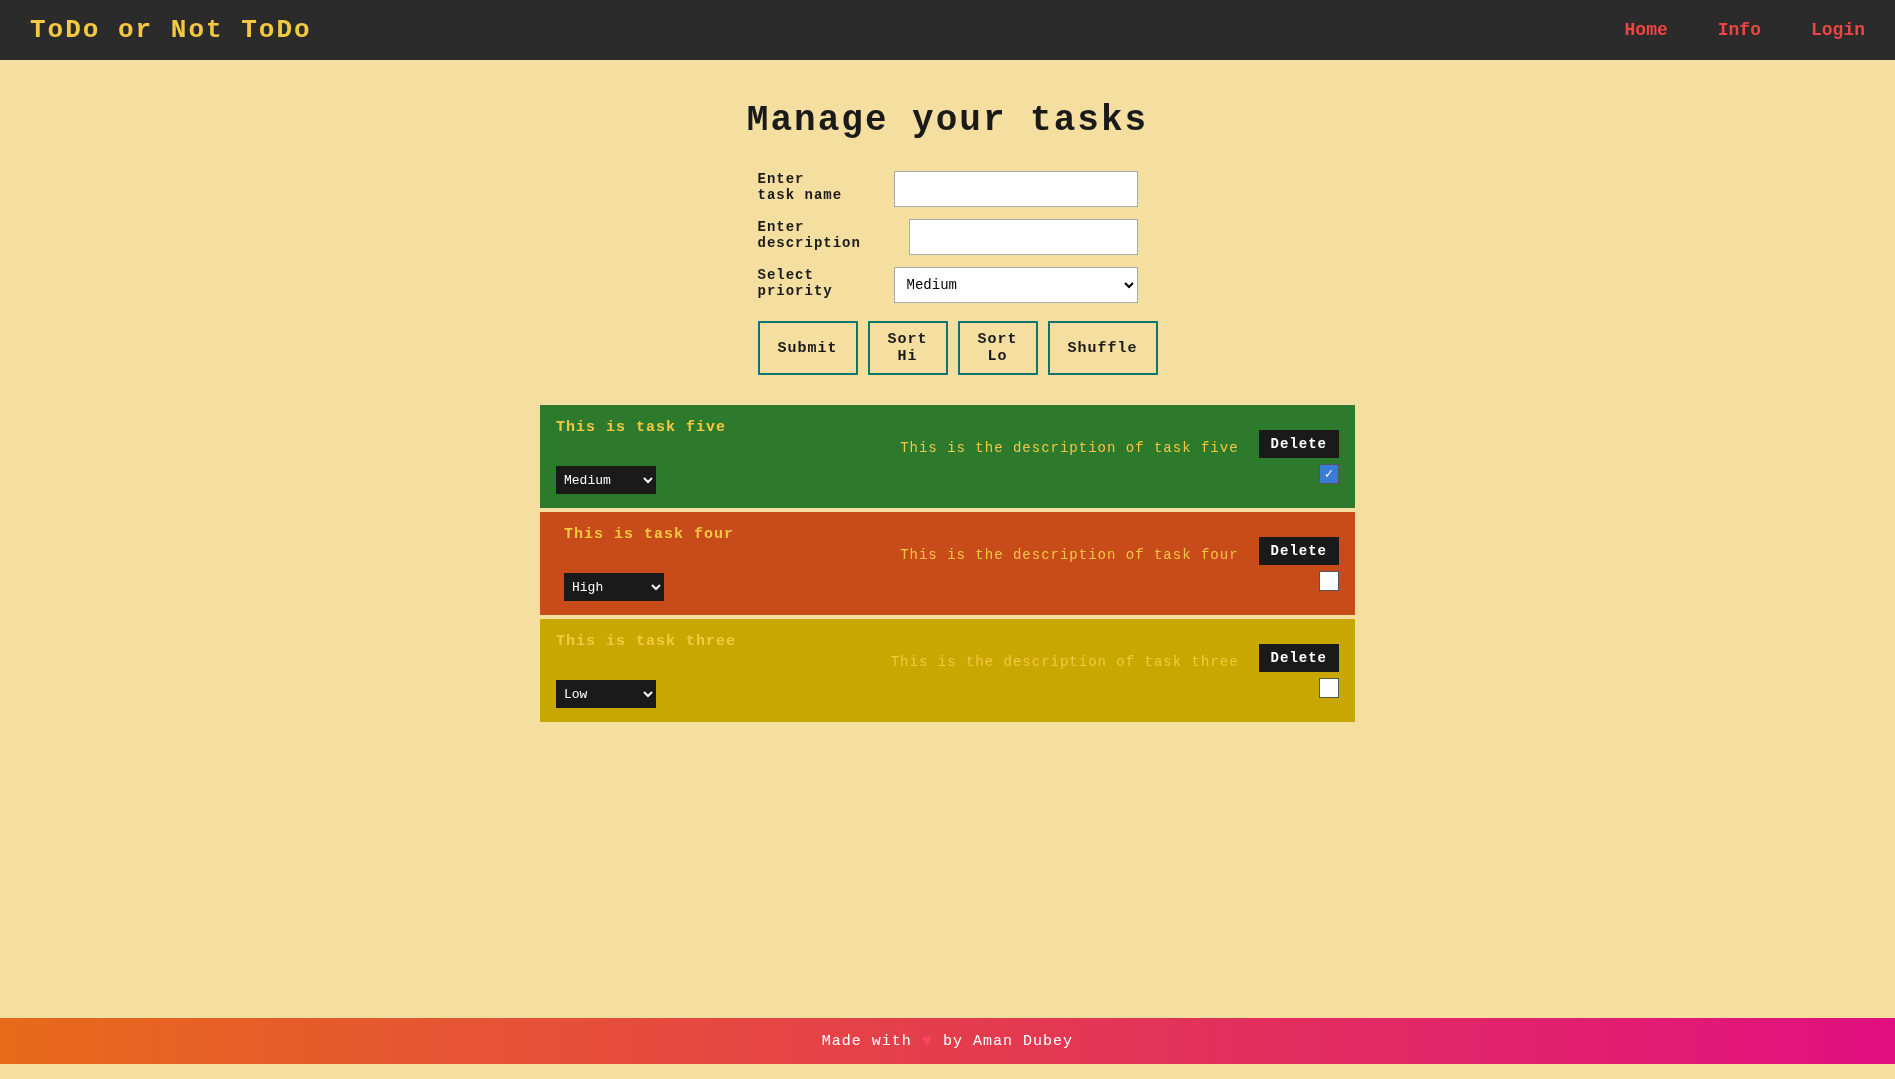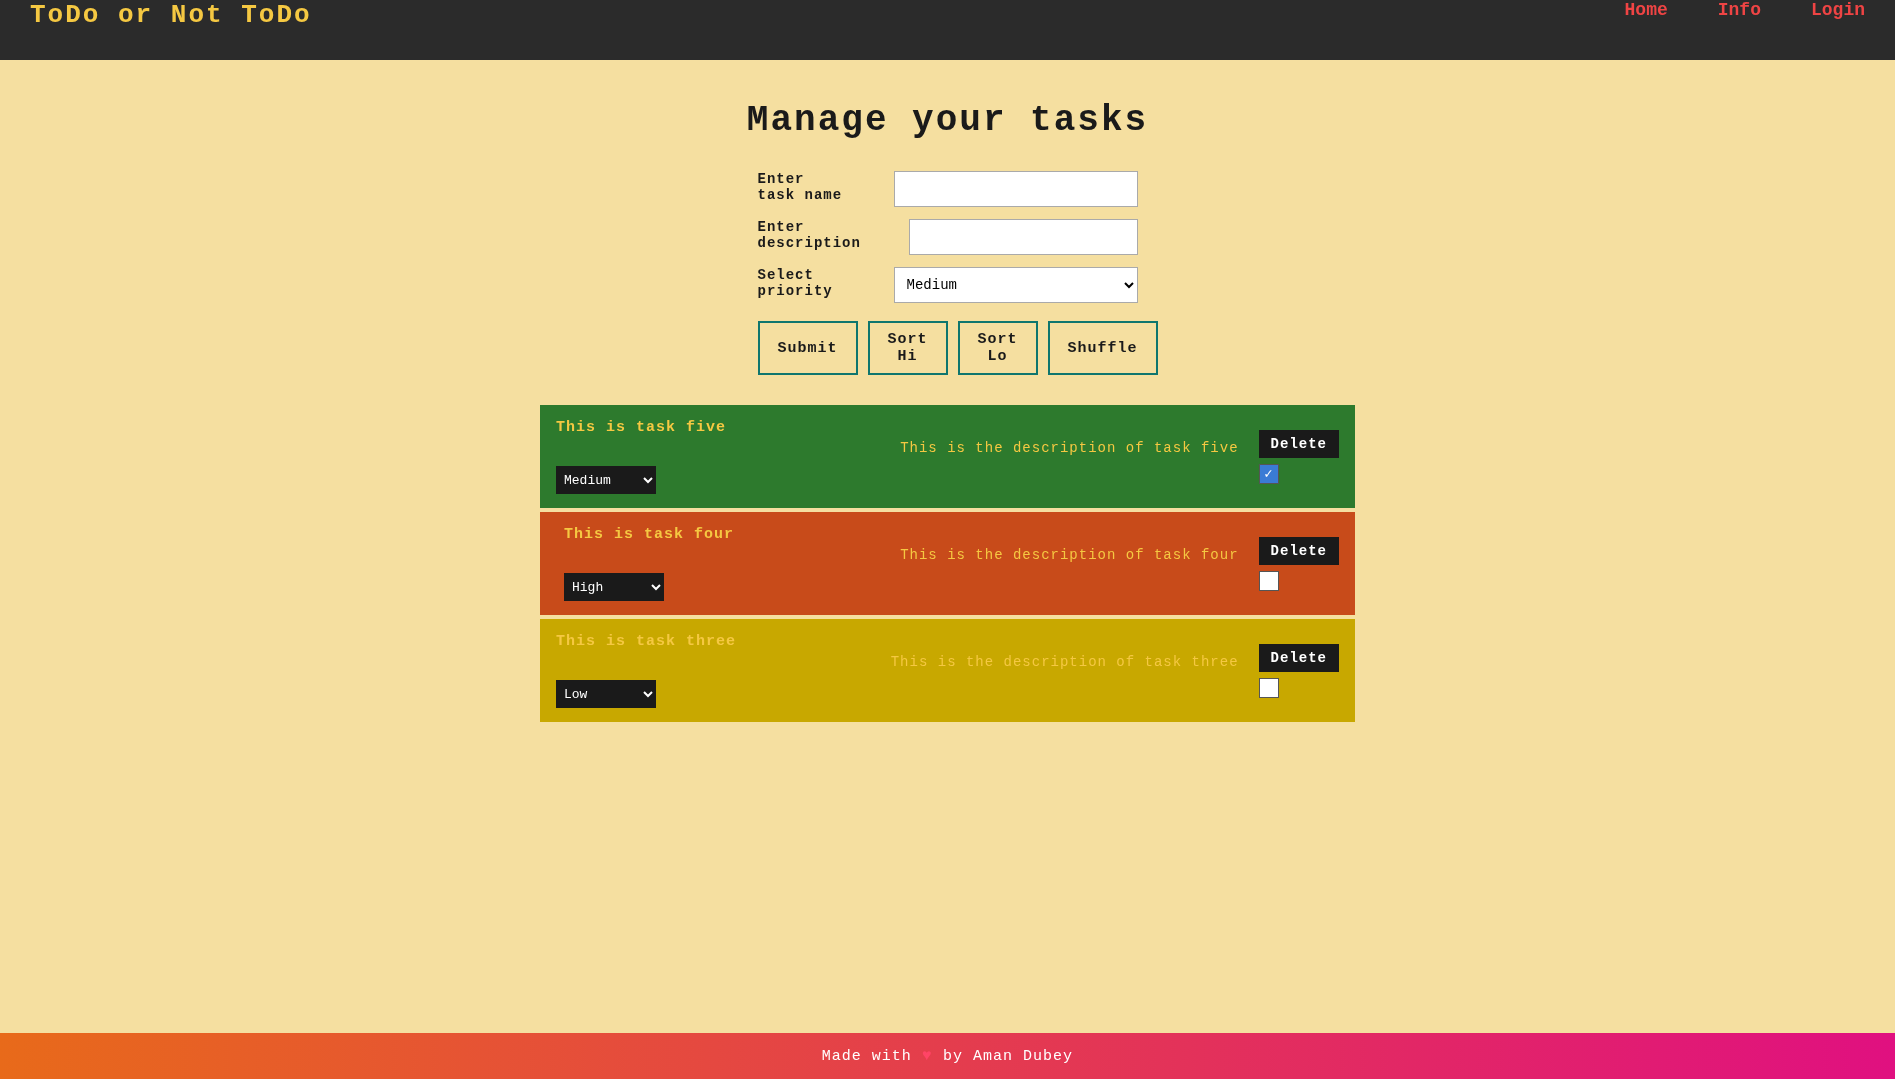--- a/index.html
+++ b/index.html
@@ -8,21 +8,21 @@
       background: #f5dfa0;
       min-height: 100vh;
       display: flex;
       flex-direction: column;
     }
 
     
     .navbar {
       background: #2b2b2b;
       display: flex;
-      align-items: flex-start;
+      align-items: center;
       padding: 0 30px;
       height: 60px;
     }
     .navbar-brand {
       color: #f5c842;
       font-size: 26px;
       font-weight: bold;
       font-family: 'Courier New', Courier, monospace;
       letter-spacing: 2px;
       flex: 1;
@@ -172,21 +172,21 @@
       border: none;
       font-family: 'Courier New', Courier, monospace;
       font-size: 13px;
       padding: 2px 4px;
       cursor: pointer;
     }
 
     .task-actions {
       display: flex;
       flex-direction: column;
-      align-items: flex-start;
+      align-items: flex-end;
       gap: 6px;
       margin-left: 20px;
     }
 
     .delete-btn {
       background: #1a1a1a;
       color: white;
       border: none;
       padding: 6px 12px;
       font-family: 'Courier New', Courier, monospace;
@@ -218,21 +218,21 @@
     
     .footer {
       background: linear-gradient(to right, #e86a1a, #e01080);
       color: white;
       text-align: center;
       padding: 14px;
       font-family: 'Courier New', Courier, monospace;
       font-size: 15px;
       letter-spacing: 1px;
       position: fixed;
-      bottom: 0;
+      bottom: 15px;
       width: 100%;
     }
     .footer .heart {
       color: #ff4466;
       font-size: 16px;
     }
   </style>
 </head>
 <body>
 

